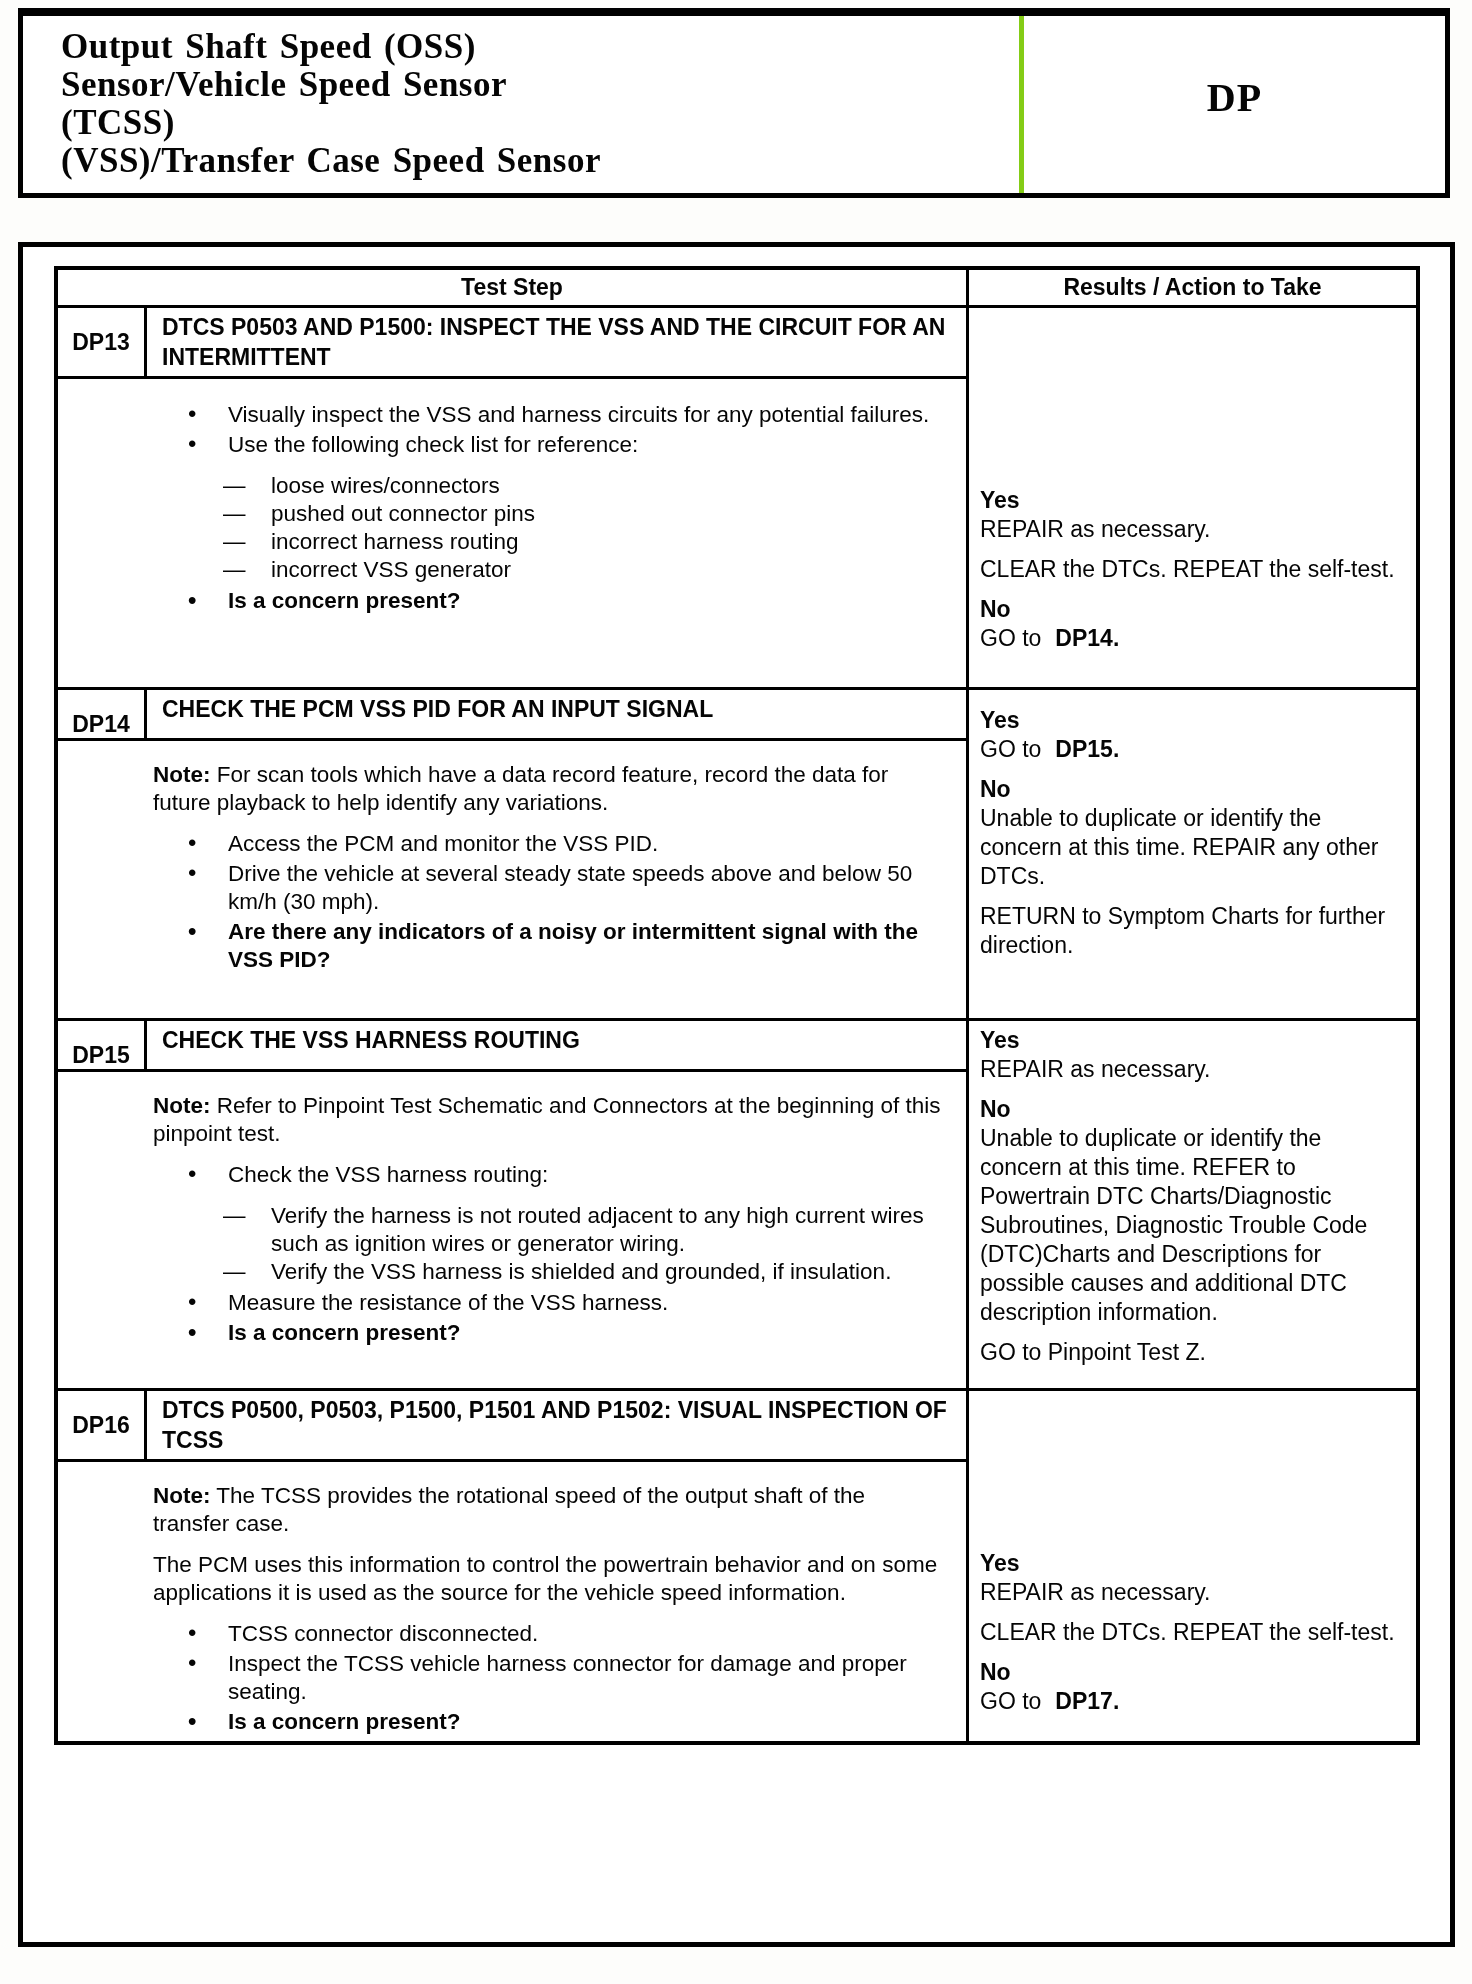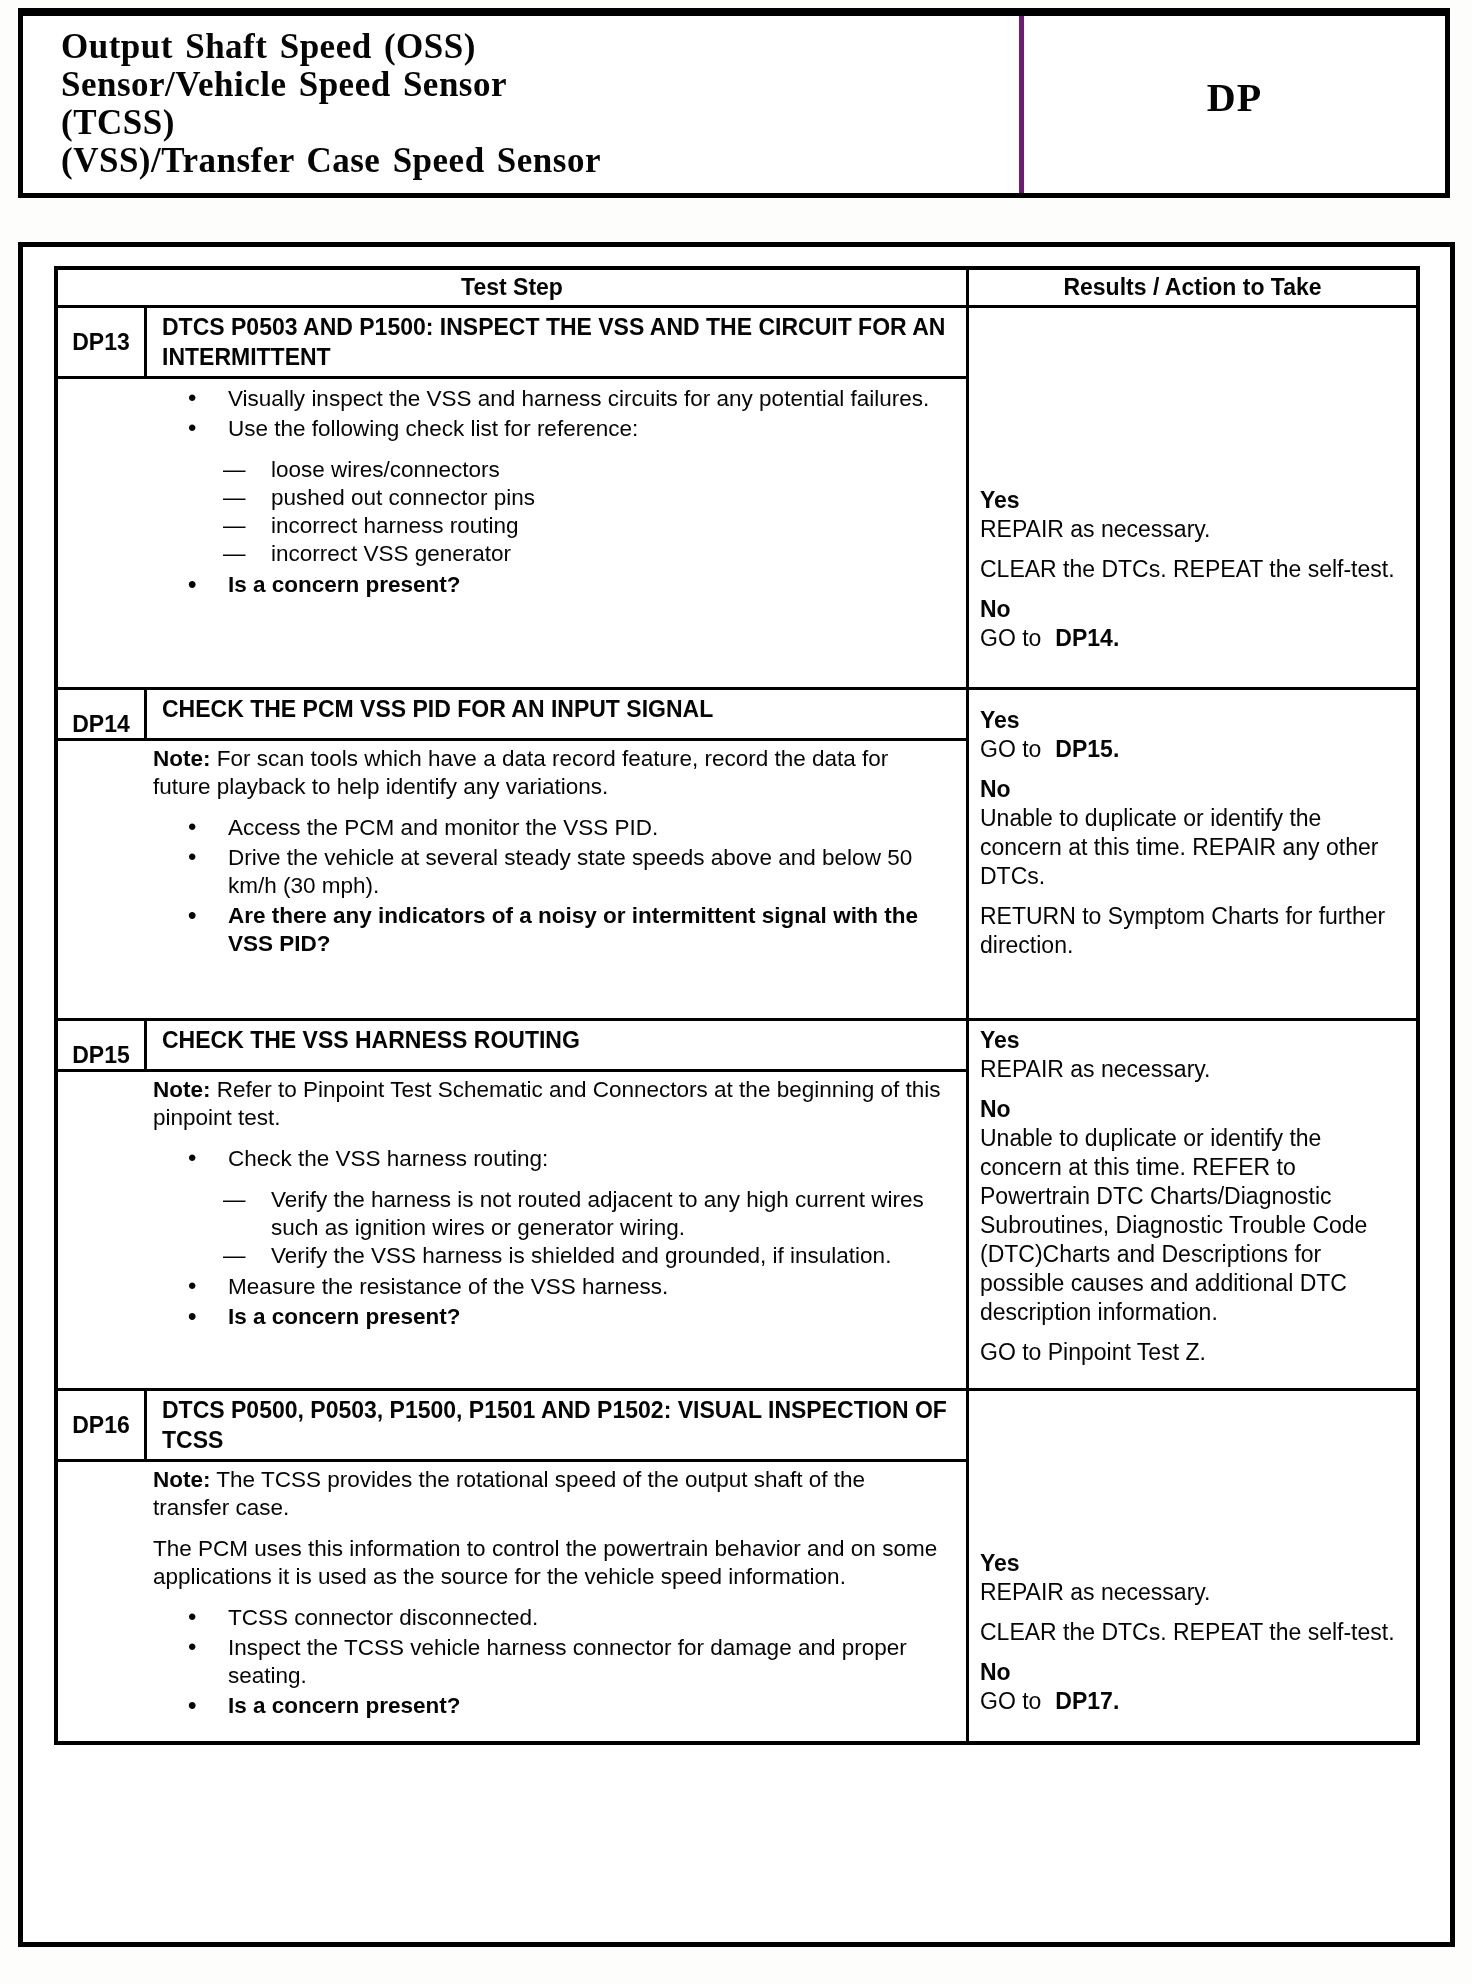--- a/index.html
+++ b/index.html
@@ -8,21 +8,21 @@
     font-family:"Liberation Sans",sans-serif;color:#050505;
     -webkit-font-smoothing:antialiased;
   }
   
   .header-box{
     position:absolute;left:18px;top:8px;width:1432px;height:190px;
     border:5px solid #000;border-top-width:8px;box-sizing:border-box;
     display:flex;background:#fff;
   }
   .header-left{
-    width:1001px;box-sizing:border-box;border-right:5px solid #701a75;
+    width:1001px;box-sizing:border-box;border-right:5px solid #84cc16;
     padding:12px 10px 0 38px;
   }
   .header-title{
     font-family:"Liberation Serif",serif;font-weight:bold;
     font-size:35px;line-height:38px;letter-spacing:.5px;word-spacing:3px;
   }
   .header-right{
     flex:1;display:flex;align-items:center;justify-content:center;
   }
   .header-code{
@@ -63,21 +63,21 @@
     grid-column:1;grid-row:1;border-right:3px solid #000;border-bottom:3px solid #000;
     box-sizing:border-box;font-weight:bold;font-size:23px;text-align:center;
     padding-top:21px;
   }
   .step-heading{
     grid-column:2;grid-row:1;border-bottom:3px solid #000;box-sizing:border-box;
     font-weight:bold;font-size:23px;line-height:30px;padding:4px 14px 4px 15px;
   }
   .step-body{
     grid-column:1 / 3;grid-row:2;box-sizing:border-box;
-    padding:4px 20px 6px 95px;font-size:22.5px;line-height:28px;
+    padding:20px 20px 6px 95px;font-size:22.5px;line-height:28px;
   }
   .step-results{
     grid-column:3;grid-row:1 / 3;border-left:3px solid #000;box-sizing:border-box;
     padding:6px 8px 4px 11px;font-size:23px;line-height:29px;
   }
   
   .step:nth-of-type(1) .step-results{padding-top:178px;}
   .step:nth-of-type(2) .step-results{padding-top:16px;}
   .step:nth-of-type(3) .step-results{padding-top:5px;}
   .step:nth-of-type(4) .step-results{padding-top:158px;}

